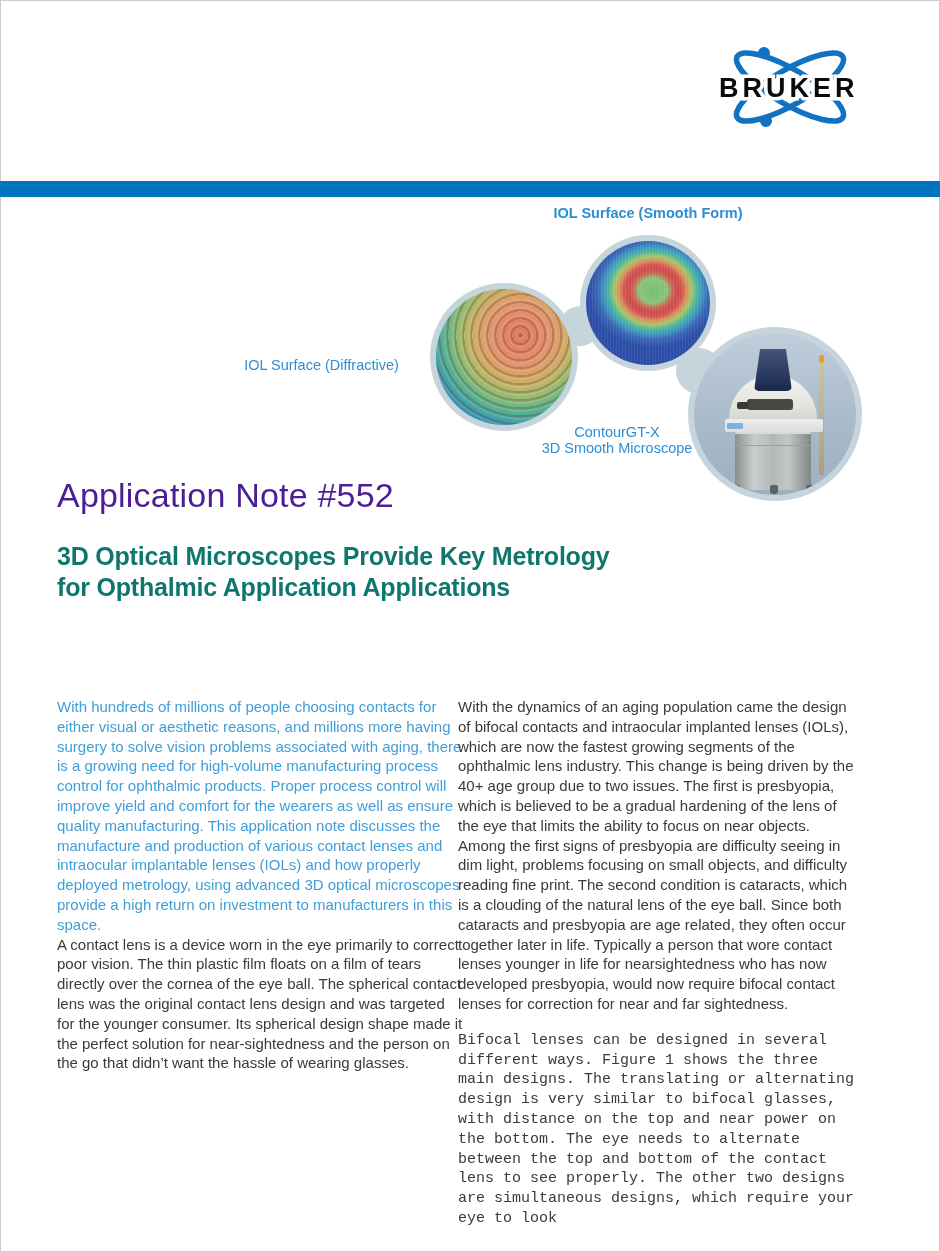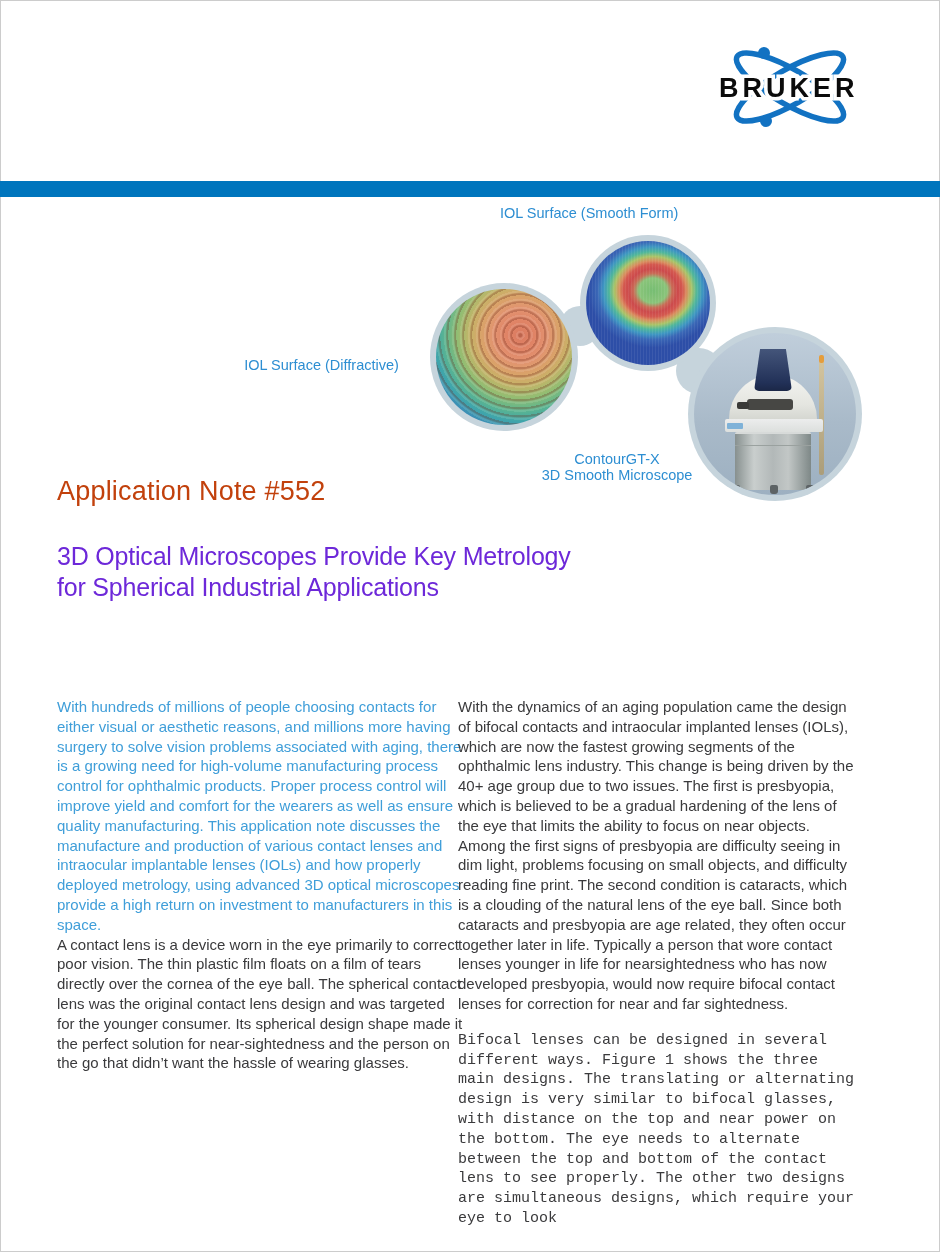--- a/index.html
+++ b/index.html
@@ -62,28 +62,28 @@
     border-top:2px solid #d7dad9;border-radius:2px;}
   .mc-base-line{left:50%;top:112px;width:76px;height:1px;margin-left:-40px;background:#9aa19f;}
   .mc-rod{left:50%;top:28px;width:5px;height:114px;margin-left:44px;
     background:linear-gradient(180deg,#d3c49e 0%,#ab9d79 100%);border-radius:2px;}
   .mc-rod-tip{left:50%;top:22px;width:5px;height:8px;margin-left:44px;background:#e59d3c;border-radius:2px;}
   .mc-caster{top:152px;width:8px;height:9px;background:#5d6365;border-radius:2px 2px 3px 3px;}
   .mc-caster.k1{left:38px;} .mc-caster.k2{left:76px;} .mc-caster.k3{left:112px;}
 
   
   .hero-label{position:absolute;color:#2d8ed2;font-size:14.5px;line-height:15px;}
-  .label-smooth{left:500px;top:206px;width:296px;text-align:left;}
+  .label-smooth{left:500px;top:206px;width:296px;text-align:center;font-weight:bold;}
   .label-diffractive{left:228px;top:358px;width:187px;text-align:center;}
-  .label-contour{left:512px;top:425px;width:210px;text-align:center;line-height:15.5px;margin-top:27px;}
+  .label-contour{left:512px;top:425px;width:210px;text-align:center;line-height:15.5px;}
 
   
-  .note-number{position:absolute;left:57px;top:476px;font-size:27px;color:#c2410c;letter-spacing:.2px;}
+  .note-number{position:absolute;left:57px;top:476px;font-size:34px;color:#4c1d95;letter-spacing:.2px;}
   .doc-title{position:absolute;left:57px;top:541px;font-size:25px;line-height:31px;
-    font-weight:normal;color:#6d28d9;letter-spacing:-.2px;}
+    font-weight:bold;color:#0f766e;letter-spacing:-.2px;}
 
   
   .col{position:absolute;top:697px;font-size:15px;line-height:19.8px;color:#3a3a3c;}
   .col-left{left:57px;width:408px;}
   .col-right{left:458px;width:401px;}
   .col p{margin:0;}
   .intro{color:#3f9ed9;}
   .section-heading{margin-top:49px;margin-bottom:14px;width:428px;
     color:#1879bf;font-weight:bold;font-size:15px;line-height:21px;}
   .para-gap{margin-top:17px !important;font-family:Liberation Mono, monospace;}
@@ -137,21 +137,21 @@
 <div class="hero-label label-smooth">IOL Surface (Smooth Form)</div>
 <div class="hero-label label-diffractive">IOL Surface (Diffractive)</div>
 <div class="hero-label label-contour">
   <div>ContourGT-X</div>
   <div>3D Smooth Microscope</div>
 </div>
 
 <div class="note-number">Application Note #552</div>
 <div class="doc-title">
   <div>3D Optical Microscopes Provide Key Metrology</div>
-  <div>for Spherical Industrial Applications</div>
+  <div>for Opthalmic Application Applications</div>
 </div>
 
 <div class="col col-left">
   <p class="intro">With hundreds of millions of people choosing contacts for either visual or aesthetic reasons, and millions more having surgery to solve vision problems associated with aging, there is a growing need for high-volume manufacturing process control for ophthalmic products. Proper process control will improve yield and comfort for the wearers as well as ensure quality manufacturing. This application note discusses the manufacture and production of various contact lenses and intraocular implantable lenses (IOLs) and how properly deployed metrology, using advanced 3D optical microscopes provide a high return on investment to manufacturers in this space.</p>
   <p>A contact lens is a device worn in the eye primarily to correct poor vision. The thin plastic film floats on a film of tears directly over the cornea of the eye ball. The spherical contact lens was the original contact lens design and was targeted for the younger consumer. Its spherical design shape made it the perfect solution for near-sightedness and the person on the go that didn’t want the hassle of wearing glasses.</p>
 </div>
 
 <div class="col col-right">
   <p>With the dynamics of an aging population came the design of bifocal contacts and intraocular implanted lenses (IOLs), which are now the fastest growing segments of the ophthalmic lens industry. This change is being driven by the 40+ age group due to two issues. The first is presbyopia, which is believed to be a gradual hardening of the lens of the eye that limits the ability to focus on near objects. Among the first signs of presbyopia are difficulty seeing in dim light, problems focusing on small objects, and difficulty reading fine print. The second condition is cataracts, which is a clouding of the natural lens of the eye ball. Since both cataracts and presbyopia are age related, they often occur together later in life. Typically a person that wore contact lenses younger in life for nearsightedness who has now developed presbyopia, would now require bifocal contact lenses for correction for near and far sightedness.</p>
   <p class="para-gap">Bifocal lenses can be designed in several different ways. Figure 1 shows the three main designs. The translating or alternating design is very similar to bifocal glasses, with distance on the top and near power on the bottom. The eye needs to alternate between the top and bottom of the contact lens to see properly. The other two designs are simultaneous designs, which require your eye to look</p>

